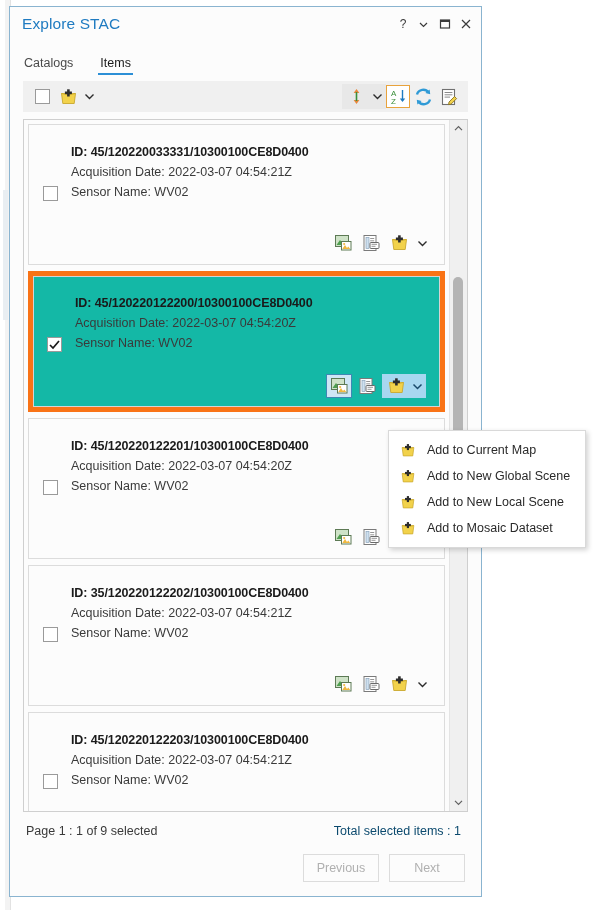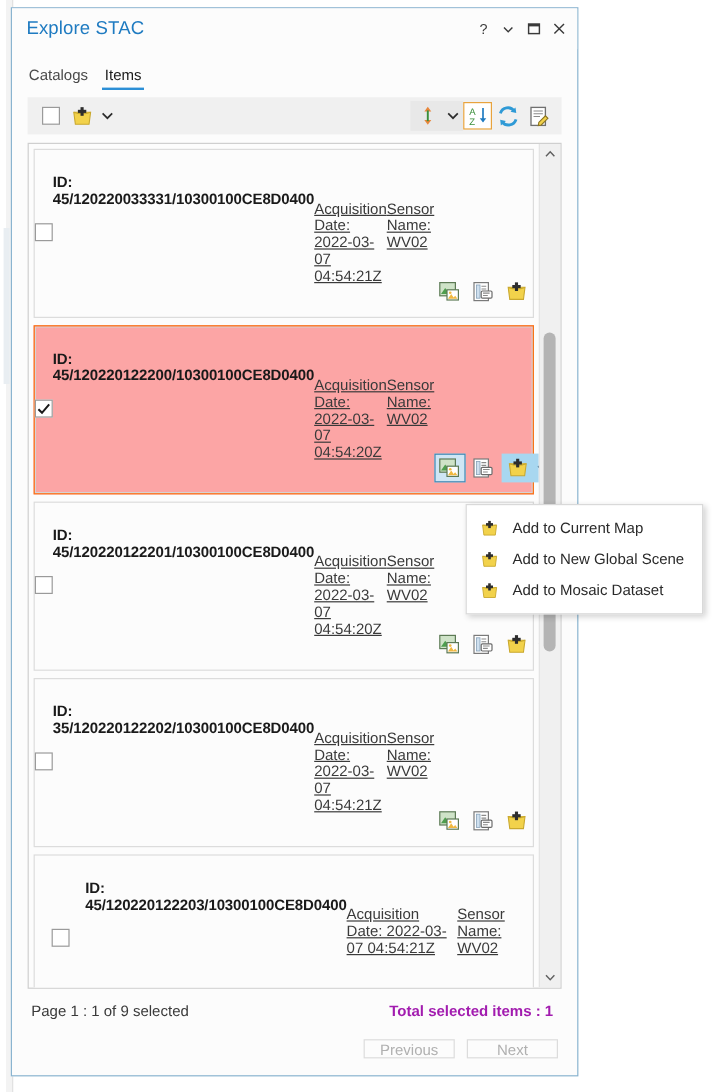--- a/index.html
+++ b/index.html
@@ -96,21 +96,21 @@
     color: #333333;
     padding: 7px 0 2px 0;
     flex: 0 0 auto;
   }
 
   
   .tabs {
     display: flex;
     align-items: flex-end;
     padding: 10px 0 0 14px;
-    gap: 14px;
+    gap: 27px;
     flex: 0 0 auto;
     height: 34px;
     box-sizing: border-box;
     text-align: right;
   }
   .tab {
     font-size: 12.5px;
     color: #4a4a4a;
     padding-bottom: 5px;
     cursor: default;
@@ -206,50 +206,49 @@
   .card {
     border: 1px solid #dcdcdc;
     background: #fcfcfc;
     height: 141px;
     margin-bottom: 6px;
     box-sizing: border-box;
     display: flex;
     position: relative;
   }
   .card.selected {
-    border: 1px solid #f97316;
-    background: #fca5a5;
+    border: 5px solid #f97316;
+    background: #14b8a6;
     box-shadow: 0 0 0 1px #d4d4d4 inset;
   }
   .card-cb {
     width: 42px;
     display: flex;
     align-items: flex-start;
     justify-content: center;
     padding-top: 61px;
     box-sizing: border-box;
   }
   .card-body {
     flex: 1;
     padding: 20px 14px 0 0;
     box-sizing: border-box;
     display: flex;
-    flex-direction: row;
+    flex-direction: column;
   }
   .card-id {
     font-size: 12.5px;
     font-weight: bold;
     color: #1a1a1a;
     letter-spacing: -0.1px;
   }
   .card-line {
     font-size: 12.5px;
     color: #3a3a3a;
-    margin-top: 22px;
-    text-decoration: underline;
+    margin-top: 6px;
   }
   .card-actions {
     margin-top: auto;
     display: flex;
     align-items: center;
     justify-content: flex-end;
     padding-bottom: 9px;
     gap: 2px;
   }
   .act {
@@ -309,46 +308,46 @@
     flex: 0 0 auto;
     padding: 12px 16px 14px 16px;
   }
   .foot-row {
     display: flex;
     font-size: 12.5px;
   }
   .page-info { color: #3a3a3a; }
   .total-info {
     margin-left: auto;
-    font-weight: bold;
-    color: #a21caf;
+    font-weight: normal;
+    color: #0c4a6e;
     padding-right: 4px;
   }
   .foot-btns {
     display: flex;
     justify-content: flex-end;
     gap: 10px;
     margin-top: 16px;
   }
   .pg-btn {
     width: 76px;
-    height: 16px;
+    height: 28px;
     border: 1px solid #dcdcdc;
     background: #fcfcfc;
     color: #b0b0b0;
     font-size: 12.5px;
     font-family: "Liberation Sans", sans-serif;
     cursor: default;
   }
 
   
   #context-menu {
     position: absolute;
     left: 388px;
-    top: 420px;
+    top: 430px;
     width: 198px;
     background: #ffffff;
     border: 1px solid #d9d9d9;
     box-shadow: 2px 2px 5px rgba(0,0,0,0.18);
     padding: 6px 0 6px 0;
     z-index: 50;
     box-sizing: border-box;
   }
   .menu-item {
     display: flex;
@@ -727,15 +726,26 @@
   </div>
   <div class="menu-item">
     <span class="mi-icon">
       <svg width="16" height="15" viewBox="0 0 19 18">
         <path d="M2.5 5.5 L16.5 5.5 L15.2 15.5 L3.8 15.5 Z" fill="#f2d24b" stroke="#c9a82e" stroke-width="0.9"></path>
         <path d="M2.5 5.5 Q9.5 8 16.5 5.5" fill="#f2d24b" stroke="#c9a82e" stroke-width="0.9"></path>
         <rect x="8.1" y="1.3" width="2.6" height="7.2" fill="#2d2d2d"></rect>
         <rect x="5.9" y="3.5" width="7" height="2.6" fill="#2d2d2d"></rect>
       </svg>
     </span>
+    <span class="menu-label">Add to New Local Scene</span>
+  </div>
+  <div class="menu-item">
+    <span class="mi-icon">
+      <svg width="16" height="15" viewBox="0 0 19 18">
+        <path d="M2.5 5.5 L16.5 5.5 L15.2 15.5 L3.8 15.5 Z" fill="#f2d24b" stroke="#c9a82e" stroke-width="0.9"></path>
+        <path d="M2.5 5.5 Q9.5 8 16.5 5.5" fill="#f2d24b" stroke="#c9a82e" stroke-width="0.9"></path>
+        <rect x="8.1" y="1.3" width="2.6" height="7.2" fill="#2d2d2d"></rect>
+        <rect x="5.9" y="3.5" width="7" height="2.6" fill="#2d2d2d"></rect>
+      </svg>
+    </span>
     <span class="menu-label">Add to Mosaic Dataset</span>
   </div>
 </div>
 
 </body></html>

